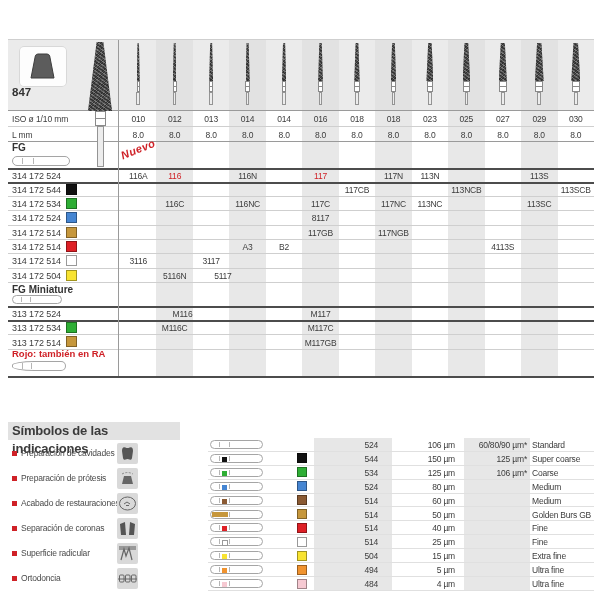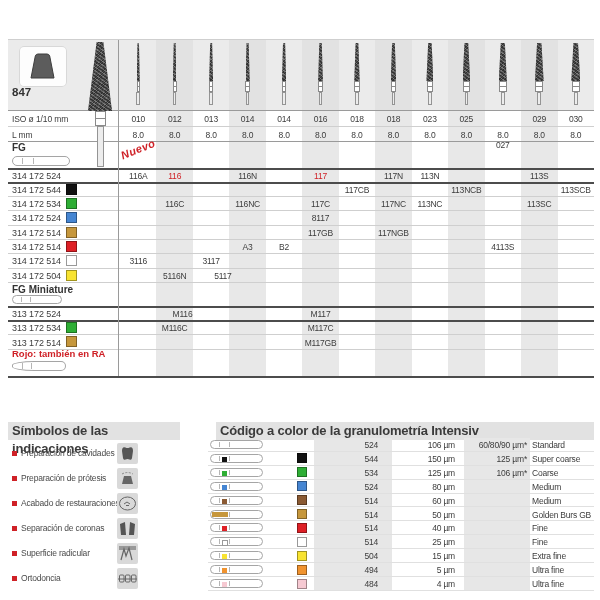--- a/index.html
+++ b/index.html
@@ -133,21 +133,21 @@
       <div class="cell-txt" style="left: 403.68px; top: 75px; width: 36.46px;">023</div>
       <div class="cell-txt" style="left: 403.68px; top: 90.5px; width: 36.46px;">8.0</div>
       <div class="cone" style="left: 454.62px; top: 4px; width: 7.5px; height: 38px; clip-path: polygon(25% 0px, 75% 0px, 100% 100%, 0px 100%);"></div>
       <div class="neck" style="left: 454.87px; top: 42px; width: 7px; height: 11px;"></div>
       <div class="shank" style="left: 456.57px; top: 53px; width: 3.6px; height: 13px;"></div>
       <div class="cell-txt" style="left: 440.14px; top: 75px; width: 36.46px;">025</div>
       <div class="cell-txt" style="left: 440.14px; top: 90.5px; width: 36.46px;">8.0</div>
       <div class="cone" style="left: 490.78px; top: 4px; width: 8.1px; height: 38px; clip-path: polygon(25% 0px, 75% 0px, 100% 100%, 0px 100%);"></div>
       <div class="neck" style="left: 491.09px; top: 42px; width: 7.48px; height: 11px;"></div>
       <div class="shank" style="left: 493.03px; top: 53px; width: 3.6px; height: 13px;"></div>
-      <div class="cell-txt" style="left: 476.6px; top: 75px; width: 36.46px; margin-top: 26px;">027</div>
+      <div class="cell-txt" style="left: 476.6px; top: 75px; width: 36.46px;">027</div>
       <div class="cell-txt" style="left: 476.6px; top: 90.5px; width: 36.46px;">8.0</div>
       <div class="cone" style="left: 526.94px; top: 4px; width: 8.7px; height: 38px; clip-path: polygon(25% 0px, 75% 0px, 100% 100%, 0px 100%);"></div>
       <div class="neck" style="left: 527.31px; top: 42px; width: 7.96px; height: 11px;"></div>
       <div class="shank" style="left: 529.49px; top: 53px; width: 3.6px; height: 13px;"></div>
       <div class="cell-txt" style="left: 513.06px; top: 75px; width: 36.46px;">029</div>
       <div class="cell-txt" style="left: 513.06px; top: 90.5px; width: 36.46px;">8.0</div>
       <div class="cone" style="left: 563.25px; top: 4px; width: 9px; height: 38px; clip-path: polygon(25% 0px, 75% 0px, 100% 100%, 0px 100%);"></div>
       <div class="neck" style="left: 563.65px; top: 42px; width: 8.2px; height: 11px;"></div>
       <div class="shank" style="left: 565.95px; top: 53px; width: 3.6px; height: 13px;"></div>
       <div class="cell-txt" style="left: 549.52px; top: 75px; width: 36.46px;">030</div>
@@ -274,21 +274,20 @@
         <div class="sym-label">Ortodoncia</div>
         <div class="sym-icon"><svg width="21" height="21" viewBox="0 0 21 21">
             <path d="M1 11 L20 11" stroke="#666" stroke-width="1"></path>
             <rect x="2.5" y="7" width="4.5" height="7" rx="1" fill="none" stroke="#666"></rect>
             <rect x="8.5" y="7" width="4.5" height="7" rx="1" fill="none" stroke="#666"></rect>
             <rect x="14.5" y="7" width="4.5" height="7" rx="1" fill="none" stroke="#666"></rect>
           </svg></div>
       </div>
     </div>
 
-  <div class="sec-title" style="left:216px;width:378px;">Código a color de la granulometría Intensiv</div>
   <div id="grit">
       <div class="grit-band" style="left: 314px; width: 78px;"></div>
       <div class="grit-band" style="left: 464px; width: 66px;"></div>
       <div class="grit-row" style="top: 438px;">
         <div class="pill" style="left: 2px; top: 2px; width: 53px; height: 9px;">
           <div class="tick" style="left: 8.48px;"></div>
           <div class="tick" style="left: 18.02px;"></div>
         </div>
         <div class="t r" style="left: 110px; width: 60px;">524</div>
         <div class="t r" style="left: 192px; width: 55px;">106 µm</div>

